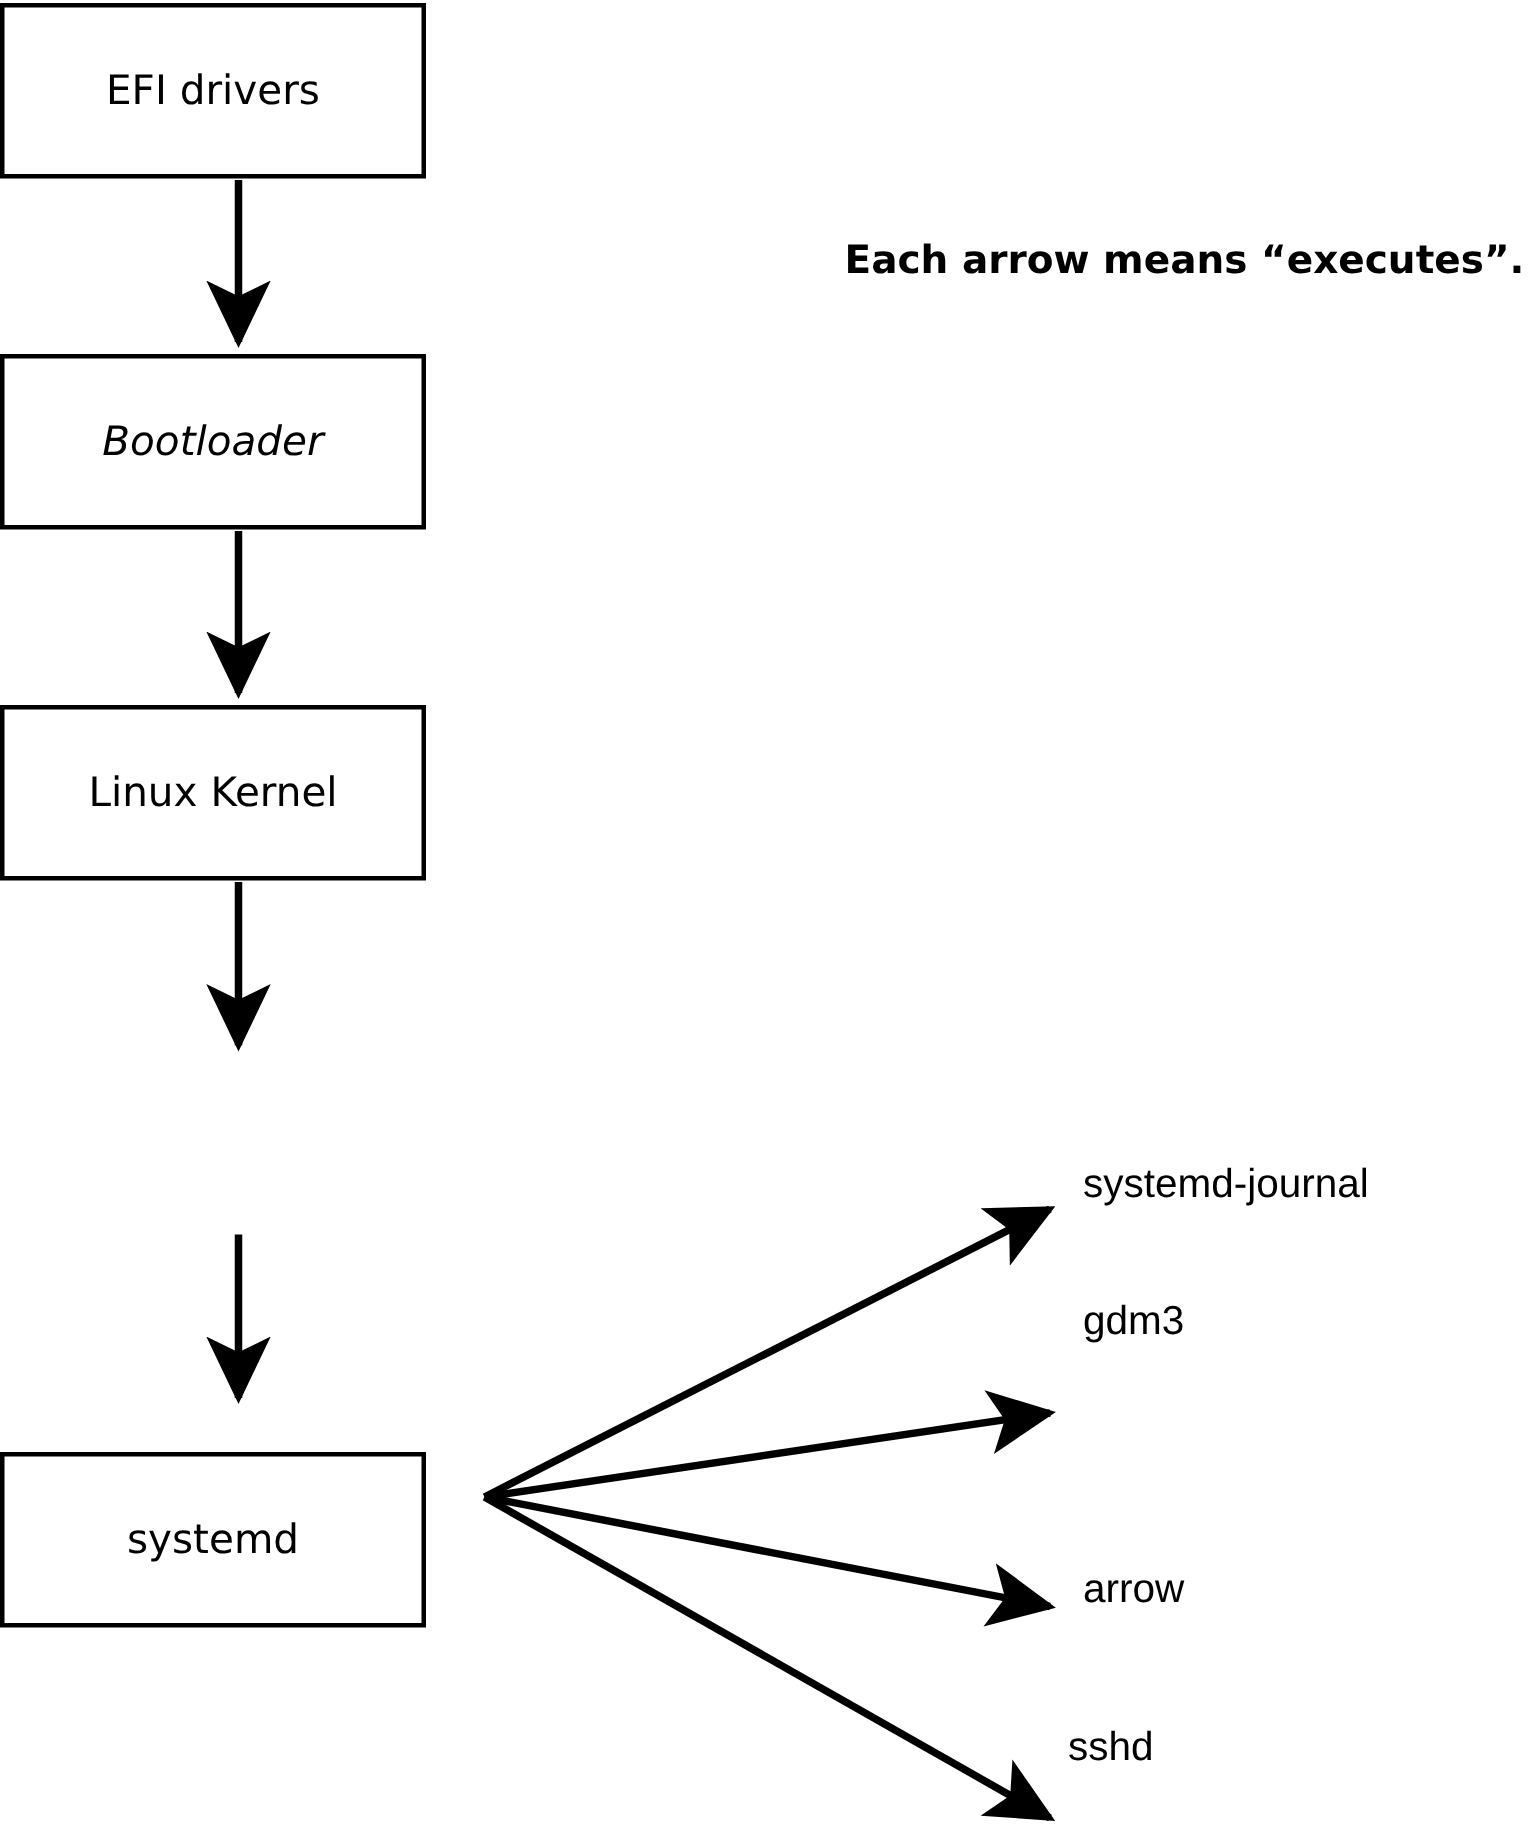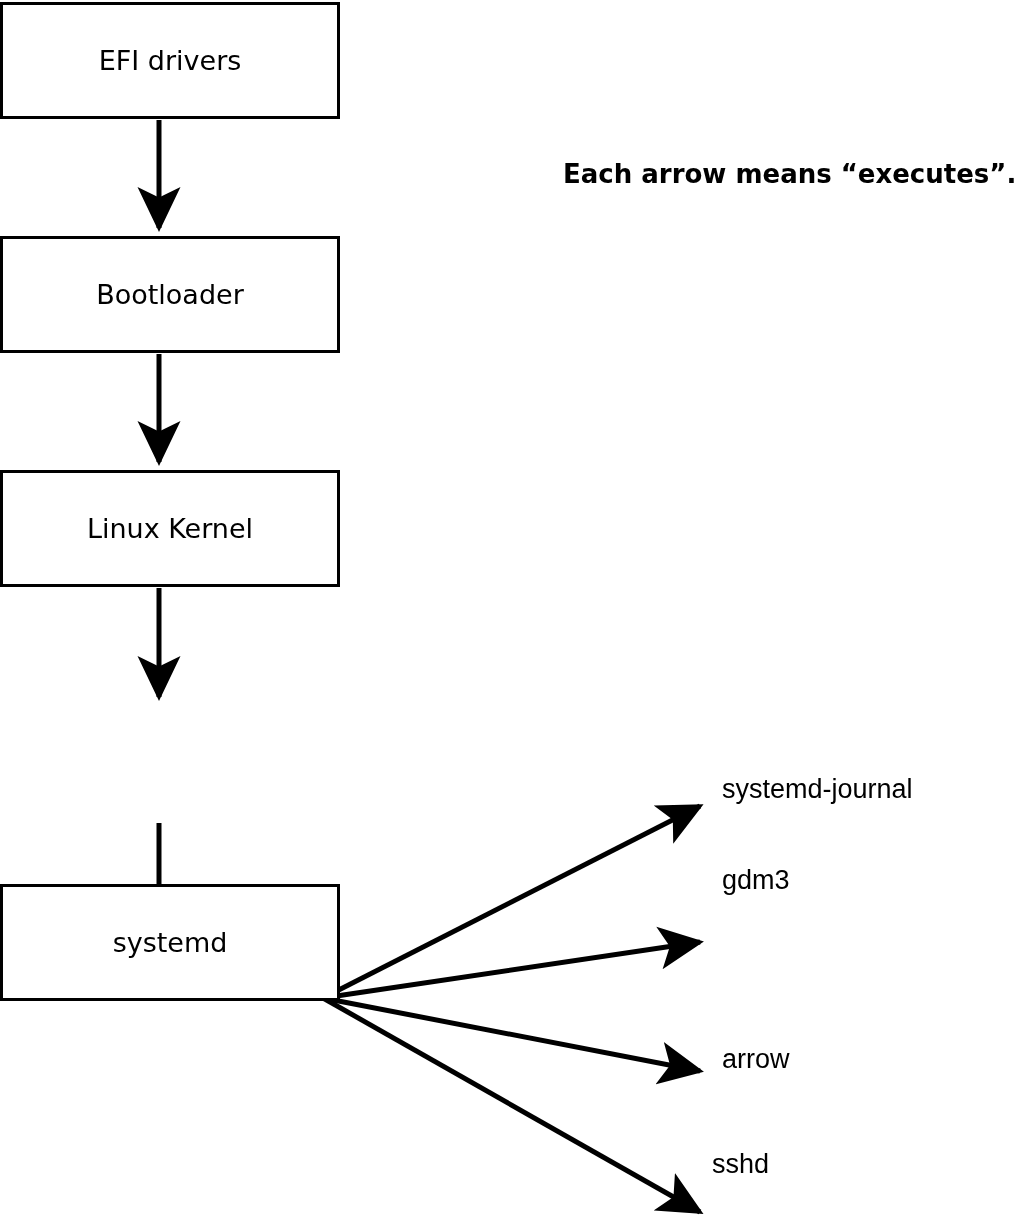--- a/index.html
+++ b/index.html
@@ -15,41 +15,41 @@
   #canvas {
     position: relative;
     width: 1023px;
     height: 1230px;
     background: #ffffff;
     overflow: hidden;
   }
   .node-box {
     position: absolute;
     left: 0px;
-    width: 340px;
+    width: 284px;
     height: 117px;
     border: 3px solid #000000;
     background: #ffffff;
     box-sizing: border-box;
     display: flex;
     align-items: center;
     justify-content: center;
   }
   .node-label {
     font-family: "DejaVu Sans", sans-serif;
     font-size: 27px;
     line-height: 1;
     color: #000000;
     white-space: nowrap;
   }
   #box-efi-drivers   { top: 2px; }
-  #box-bootloader    { top: 236px; }
+  #box-bootloader    { top: 236px; font-style: italic; }
   #box-linux-kernel  { top: 470px; }
   #box-initramfs     { top: 705px; }
-  #box-systemd       { top: 884px; }
+  #box-systemd       { top: 968px; }
 
   #arrow-layer {
     position: absolute;
     left: 0;
     top: 0;
     width: 1023px;
     height: 1230px;
     pointer-events: none;
   }
 

